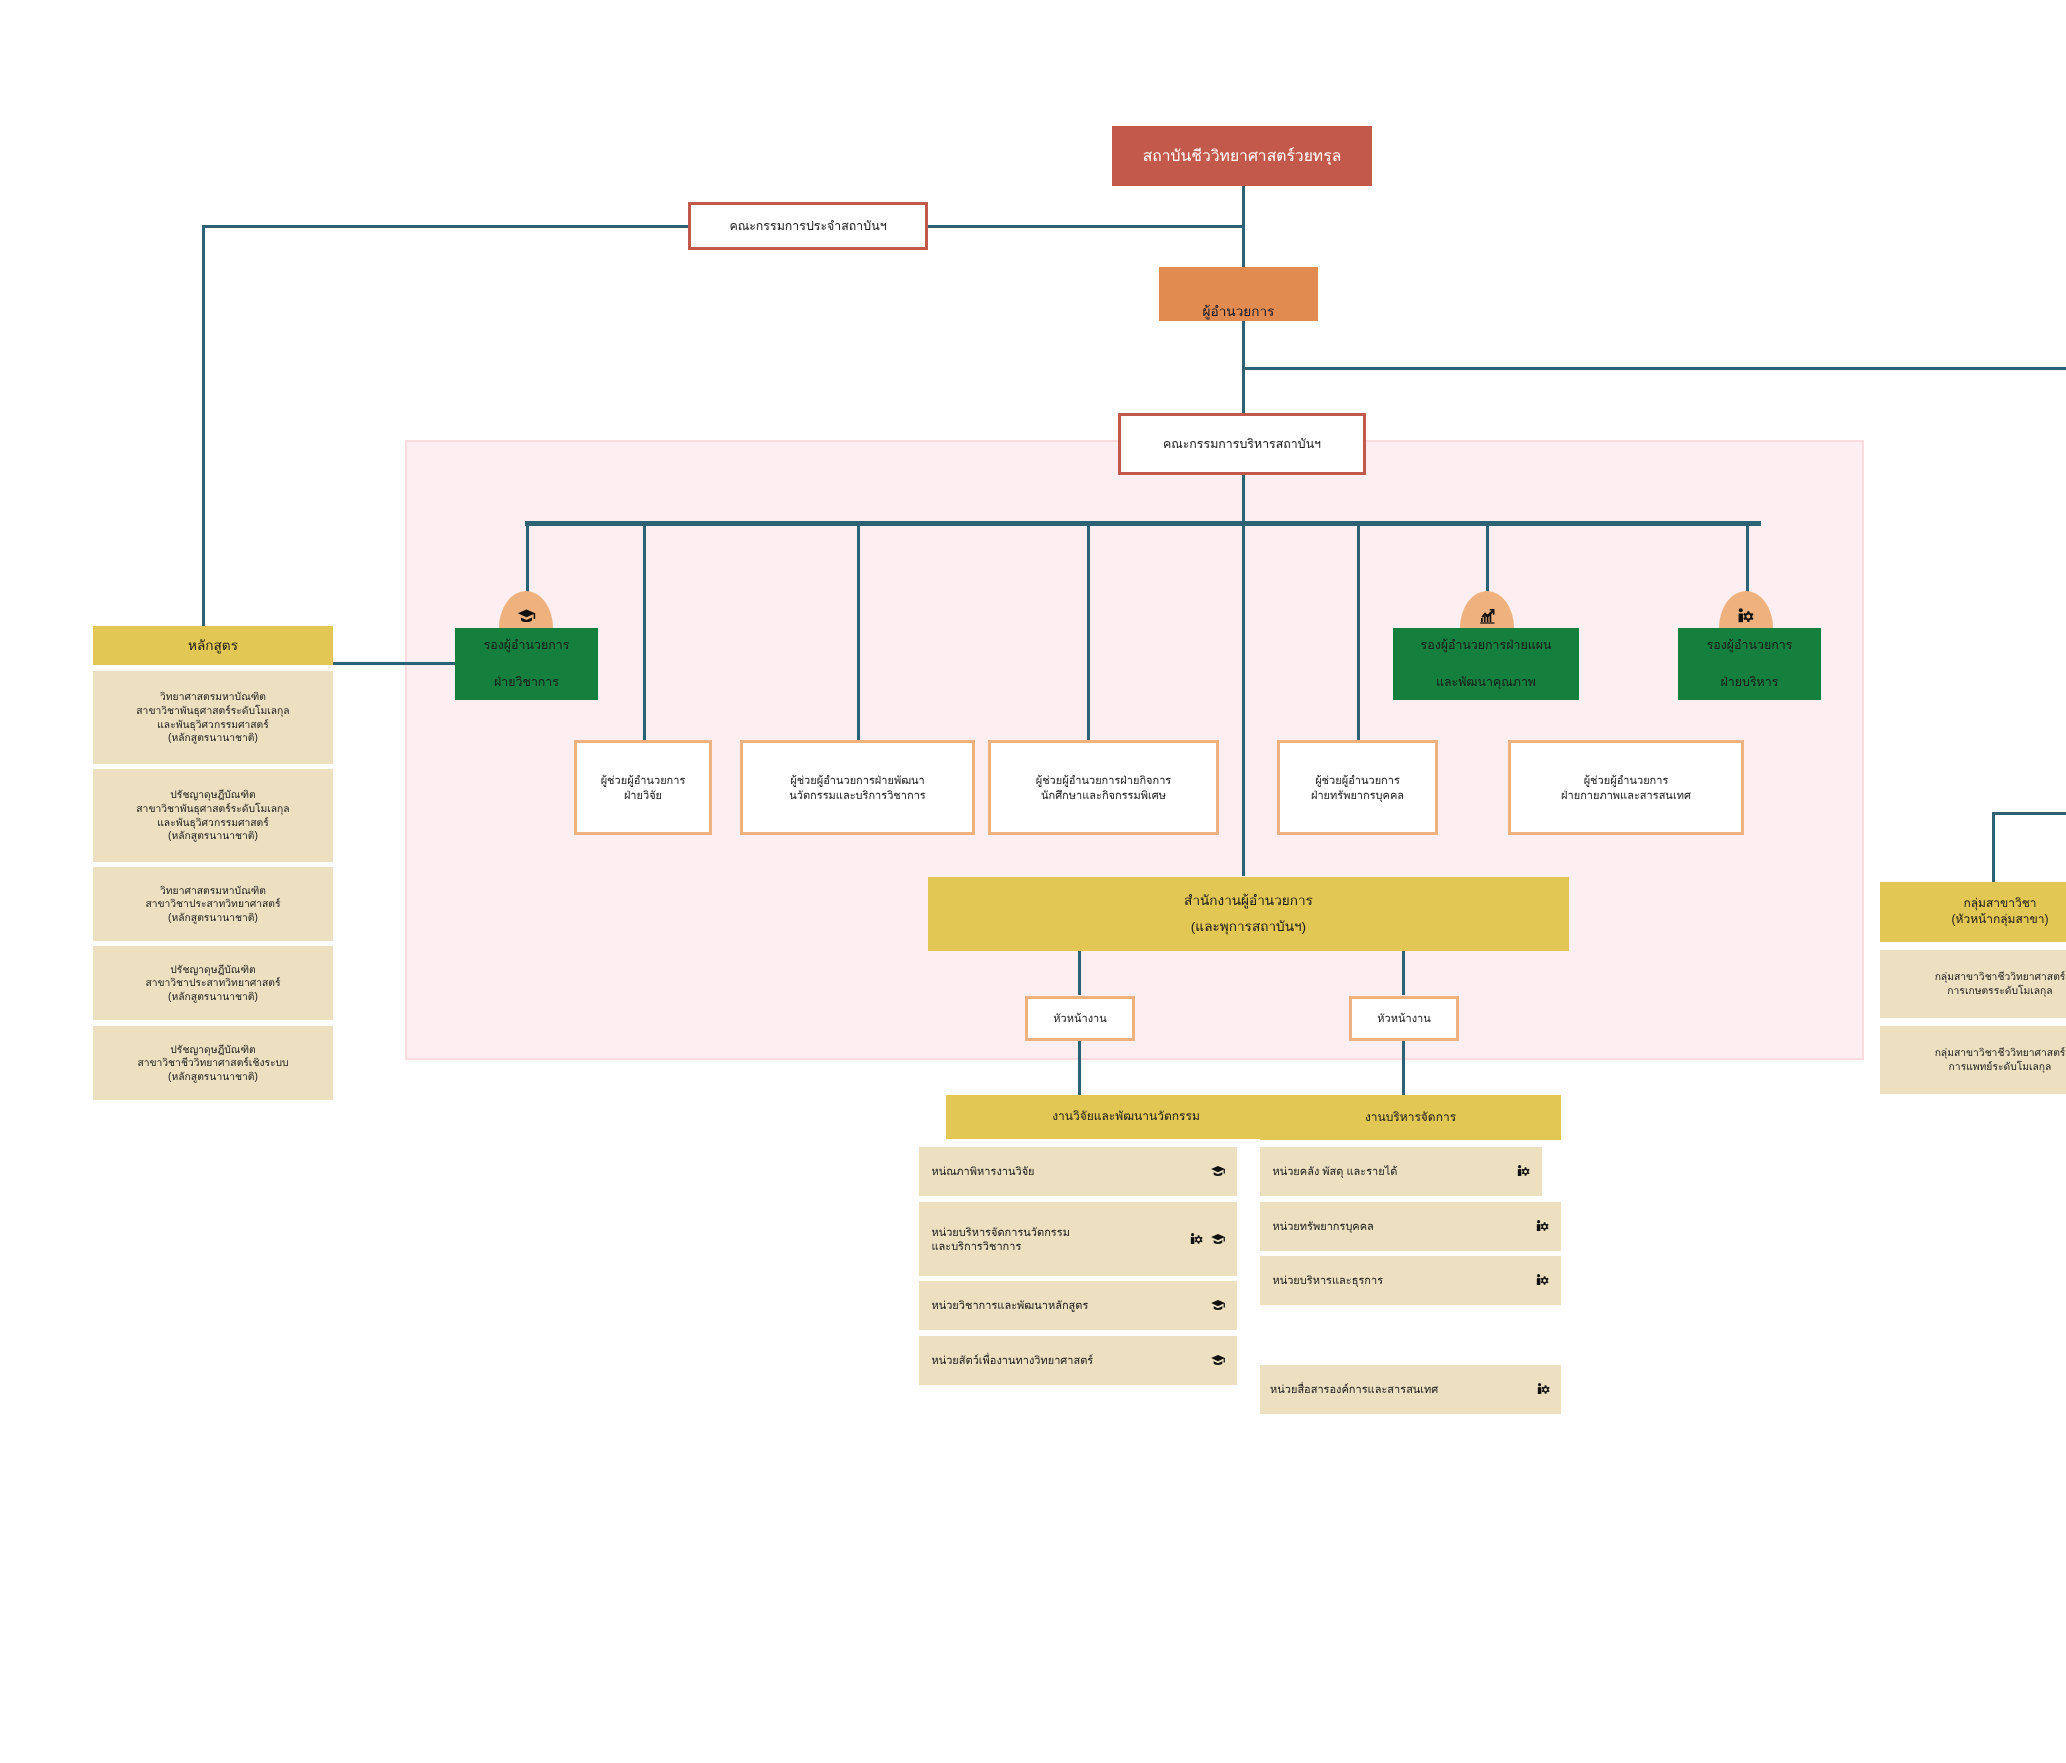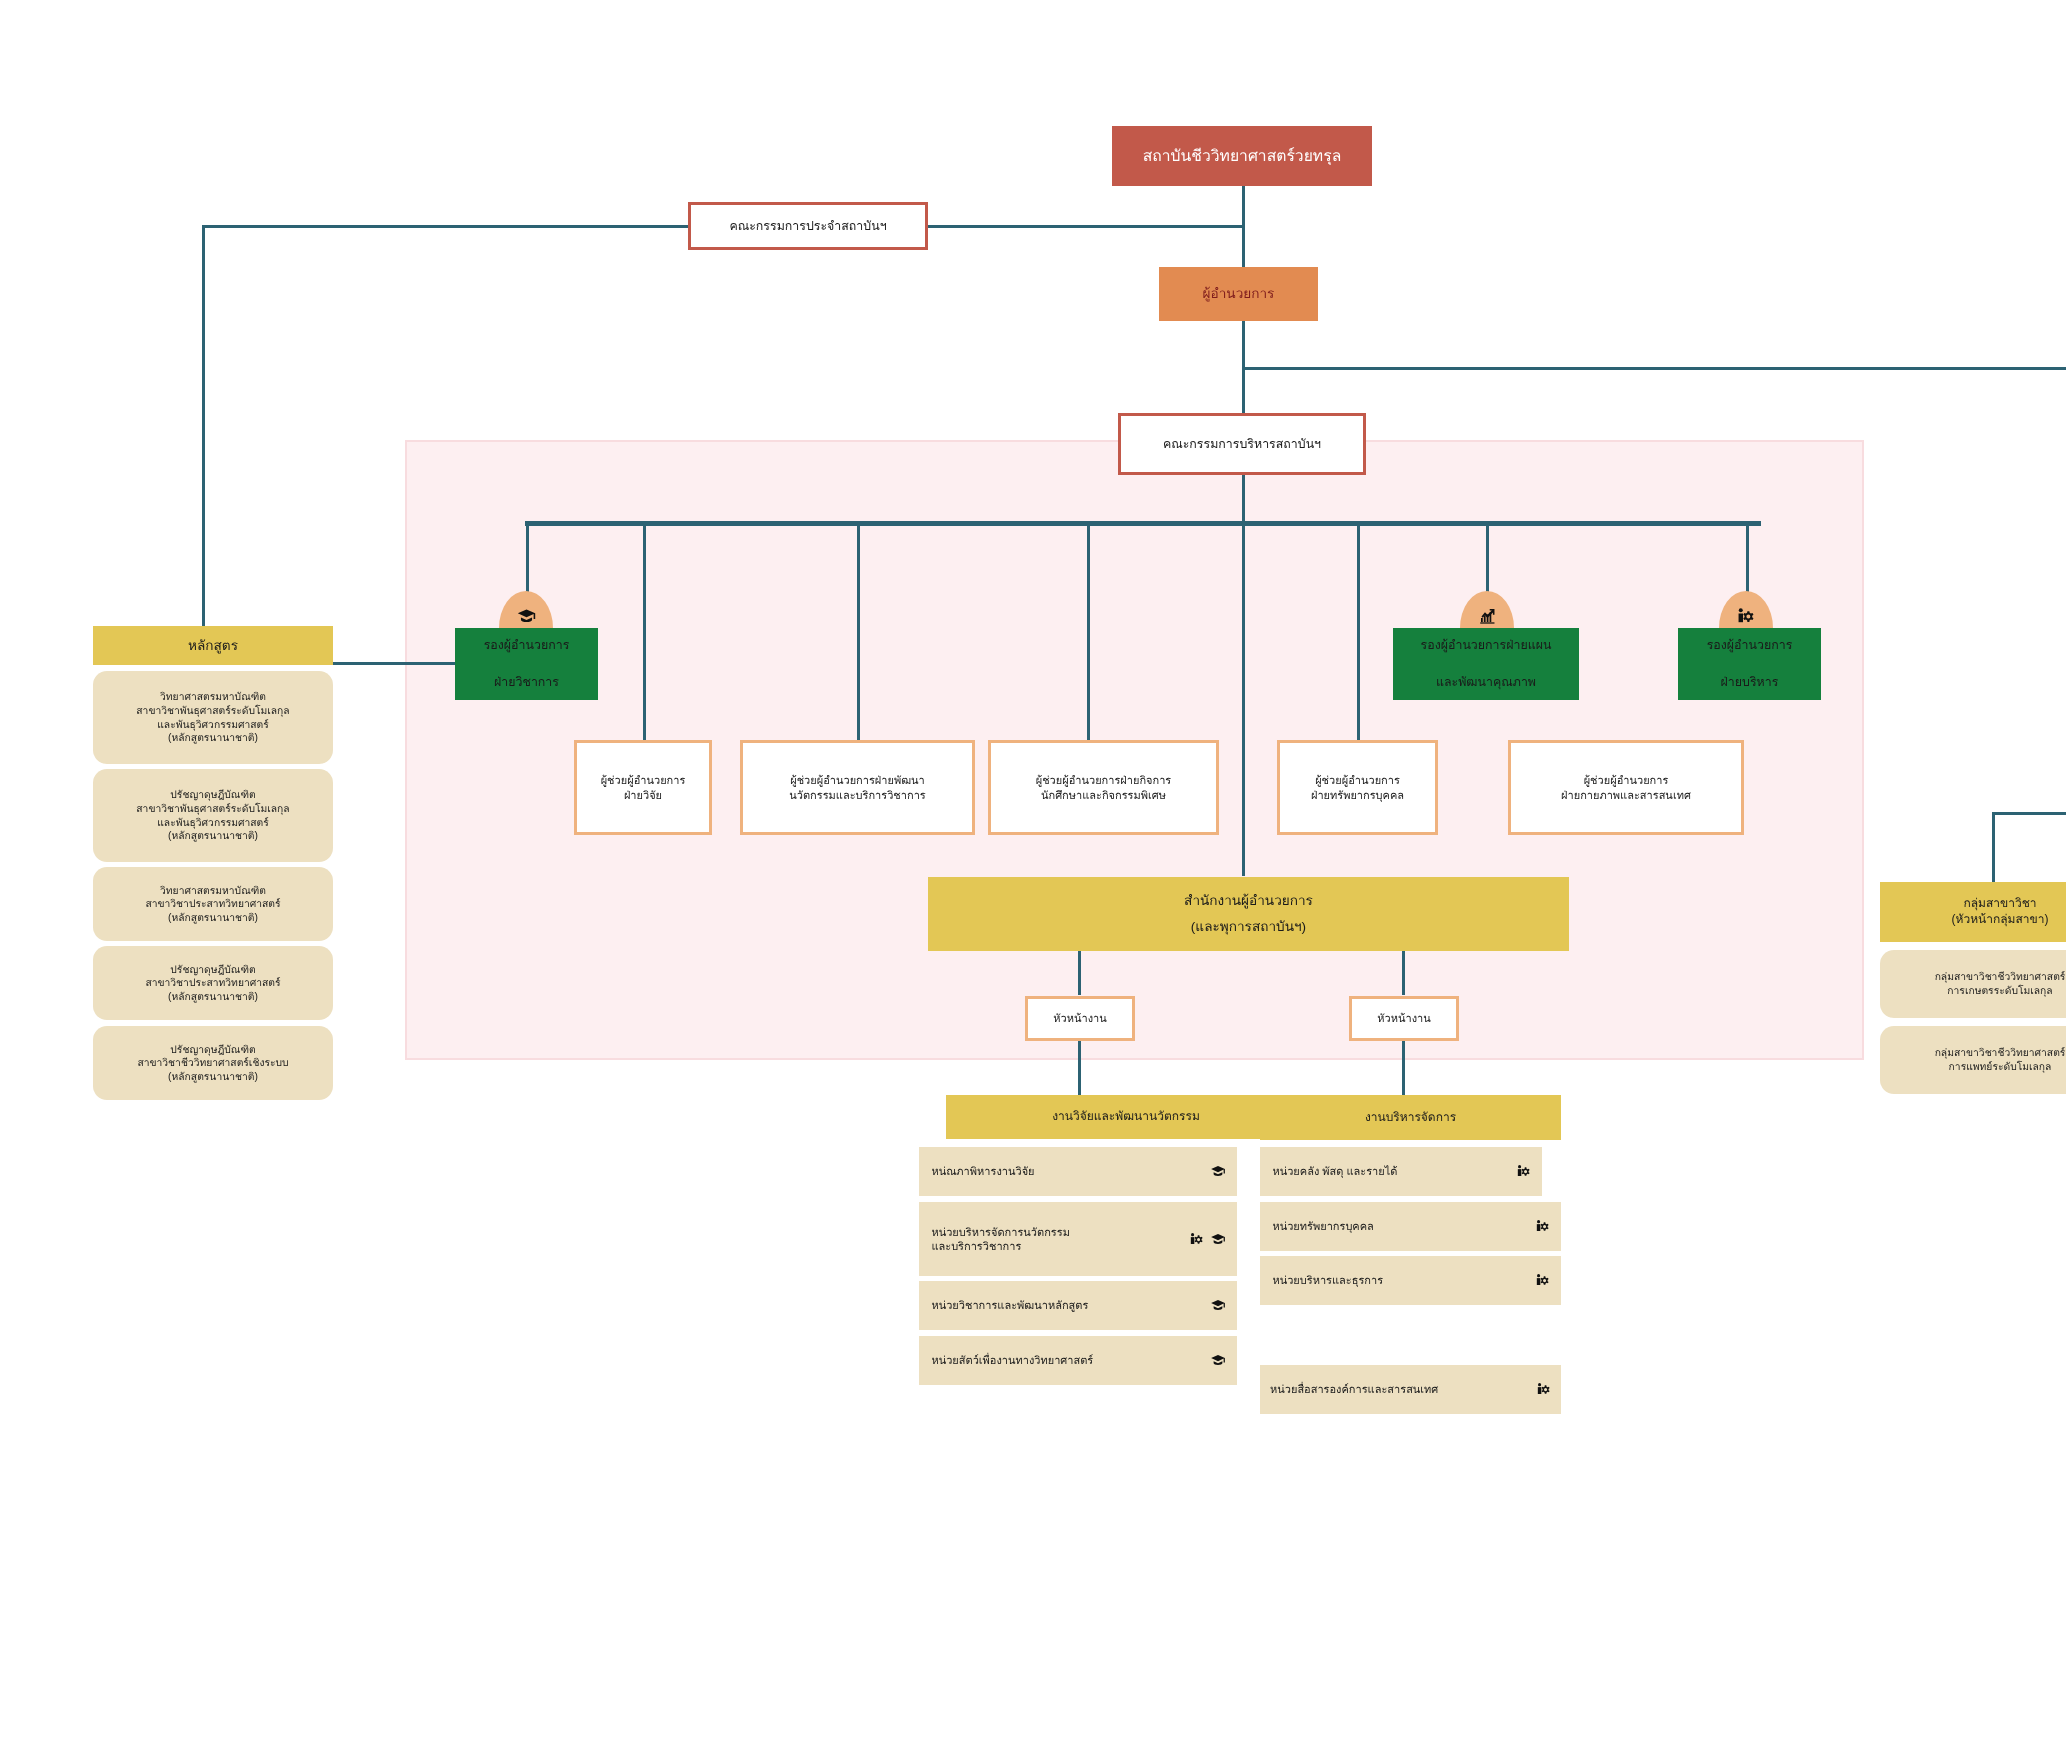--- a/index.html
+++ b/index.html
@@ -8,21 +8,21 @@
     width:2479px;height:1763px;
     background:#ffffff;
     font-family:"Liberation Sans","DejaVu Sans",sans-serif;
     overflow:hidden;
   }
   .box{position:absolute;box-sizing:border-box;display:flex;align-items:center;justify-content:center;text-align:center;line-height:1.35;}
 
   
   .red-solid{background:#C2594A;color:#ffffff;}
   .red-outline{background:#ffffff;color:#1a1a1a;border:3.7px solid #C2594A;}
-  .orange-solid{background:#E28B51;color:#7f1d1d;}
+  .orange-solid{background:#E28B51;color:#0f172a;align-items:flex-end;}
   .orange-fill{background:#15803d;color:#1a1a1a;gap:20px;}
   .orange-outline{background:#ffffff;color:#1a1a1a;border:3.7px solid #EFB27E;}
   .gold{background:#E3C755;color:#1a1a1a;}
 
   
   #pink-region{
     position:absolute;
     left:405px;top:440px;width:1459px;height:620px;
     background:#FDEFF1;border:2.5px solid #F8DCDF;box-sizing:border-box;
   }
@@ -47,21 +47,21 @@
   .t-lg{font-size:13.6px;}
   .t-md{font-size:12.4px;}
   .t-sm{font-size:11px;}
 
   .unit-row{position:absolute;box-sizing:border-box;display:flex;align-items:center;background:#EDE0C1;padding:0 10px 0 12.4px;}
   .unit-row .lbl{flex:1;text-align:left;font-size:11px;color:#1a1a1a;line-height:1.3;}
   .unit-row .ico{display:flex;align-items:center;gap:3.3px;flex:0 0 auto;}
   .unit-row .ico svg{display:block;}
 
   .stack-head{position:absolute;box-sizing:border-box;background:#E3C755;display:flex;align-items:center;justify-content:center;text-align:center;font-size:12px;color:#1a1a1a;line-height:1.3;}
-  .stack-item{position:absolute;box-sizing:border-box;background:#EDE0C1;display:flex;align-items:center;justify-content:center;text-align:center;font-size:10.3px;color:#1a1a1a;line-height:1.32;padding:2.5px 5.8px;border-radius:14px;}
+  .stack-item{position:absolute;box-sizing:border-box;background:#EDE0C1;display:flex;align-items:center;justify-content:center;text-align:center;font-size:10.3px;color:#1a1a1a;line-height:1.32;padding:2.5px 5.8px;}
 </style>
 </head>
 <body>
 
 <div id="canvas">
 
   <div id="pink-region"></div>
 
   <div class="ln lnv" style="left:1242px;top:185px;height:112px;"></div>
 

